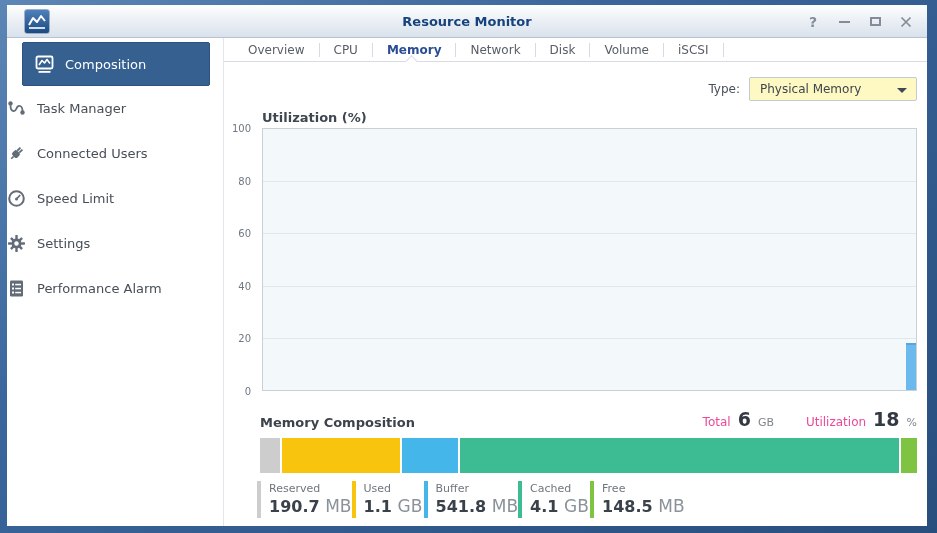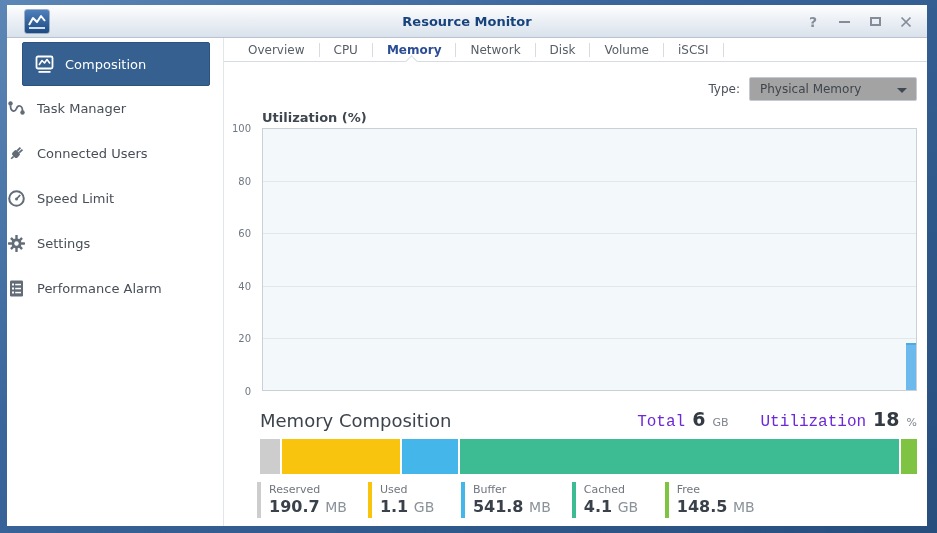--- a/index.html
+++ b/index.html
@@ -81,21 +81,21 @@
   }
 
   
   .type-row {
     display:flex; align-items:center; justify-content:flex-end;
     margin:15px 10px 0 0; gap:9px;
   }
   .type-label { font-size:12px; color:#4a515a; }
   .type-select {
     position:relative; width:168px; height:24px;
-    border:1px solid #c3cad3; border-radius:2px; background:#a3a3a3;
+    border:1px solid #c3cad3; border-radius:2px; background:#fef9c3;
     display:flex; align-items:center; padding-left:10px;
     font-size:12px; color:#3e454d; cursor:pointer;
   }
   .type-caret {
     position:absolute; right:9px; top:10px;
     width:0; height:0; border-left:5px solid transparent;
     border-right:5px solid transparent; border-top:5px solid #3f4954;
   }
 
   
@@ -114,37 +114,37 @@
   .gridline { position:absolute; left:0; right:0; height:1px; background:#e1e7ec; }
   .util-bar {
     position:absolute; right:0; bottom:0; width:10px;
     background:#6cb9ee; border-top:2px solid #55a7e0;
   }
 
   
   .comp-head {
     display:flex; align-items:flex-end; margin:17px 10px 0 36px;
   }
-  .comp-title { font-size:18px; font-weight:normal; color:#3c434c; }
+  .comp-title { font-size:13px; font-weight:bold; color:#3c434c; }
   .comp-stats { margin-left:auto; display:flex; align-items:baseline; gap:7px; }
-  .stat-label { font-size:16px; color:#6d28d9;font-family:Liberation Mono, monospace; }
+  .stat-label { font-size:12px; color:#ec4899; }
   .stat-value { font-size:19px; font-weight:bold; color:#333a43; }
   .stat-unit  { font-size:11px; color:#7e858d; }
   .stat-gap { width:18px; }
 
   .comp-bar {
     display:flex; gap:2px; height:35px; margin:8px 10px 0 36px;
   }
   .seg { height:100%; }
 
-  .legend { display:flex; gap:21px; margin:8px 10px 0 33px; }
+  .legend { display:flex; gap:0; margin:8px 10px 0 33px; }
   .legend-item { border-left:4px solid #ccc; padding:1px 0 1px 8px; min-width:72px; }
   .legend-label { font-size:11px; color:#6f767e; line-height:14px; }
   .legend-value { font-size:16px; font-weight:bold; color:#3a414a; line-height:20px; }
-  .legend-unit  { font-size:14px; font-weight:normal; color:#8b9299; }
+  .legend-unit  { font-size:17px; font-weight:normal; color:#8b9299; }
 
   svg { display:block; }
 </style>
 </head>
 <body>
 
 <div class="window">
 
   <div class="titlebar">
     <div class="app-icon">

